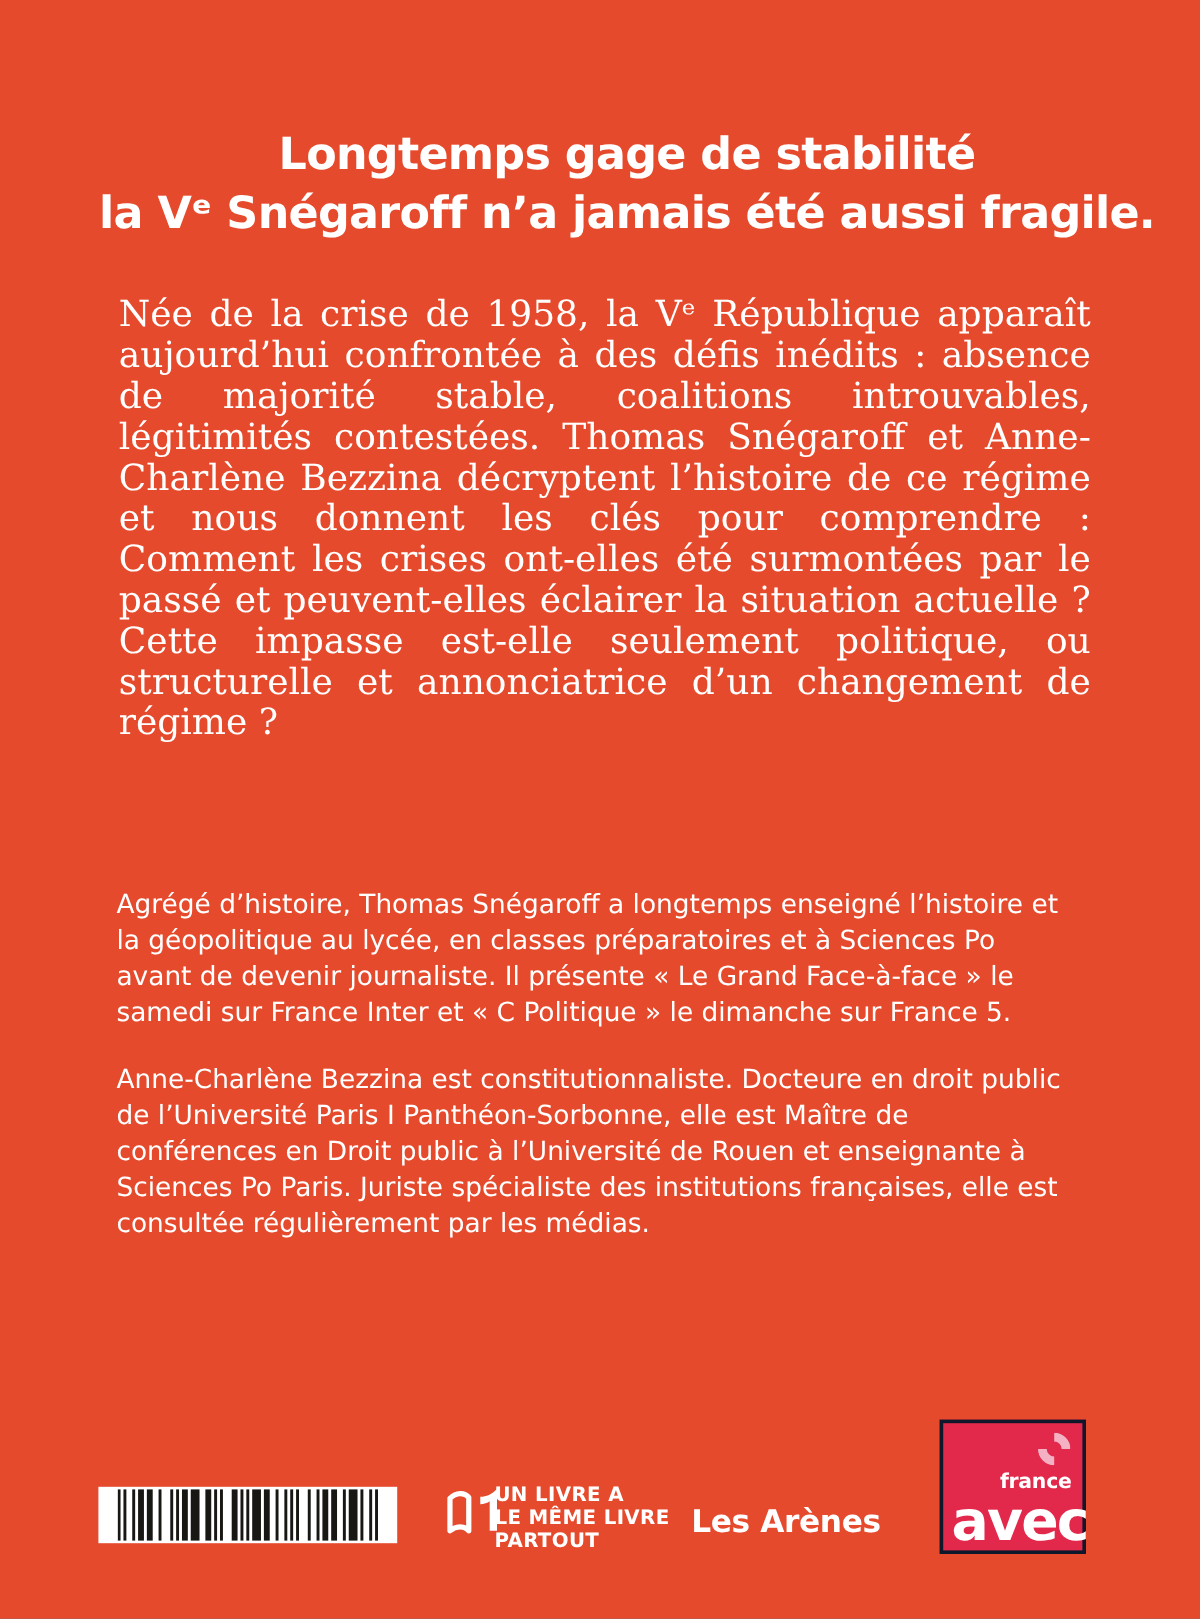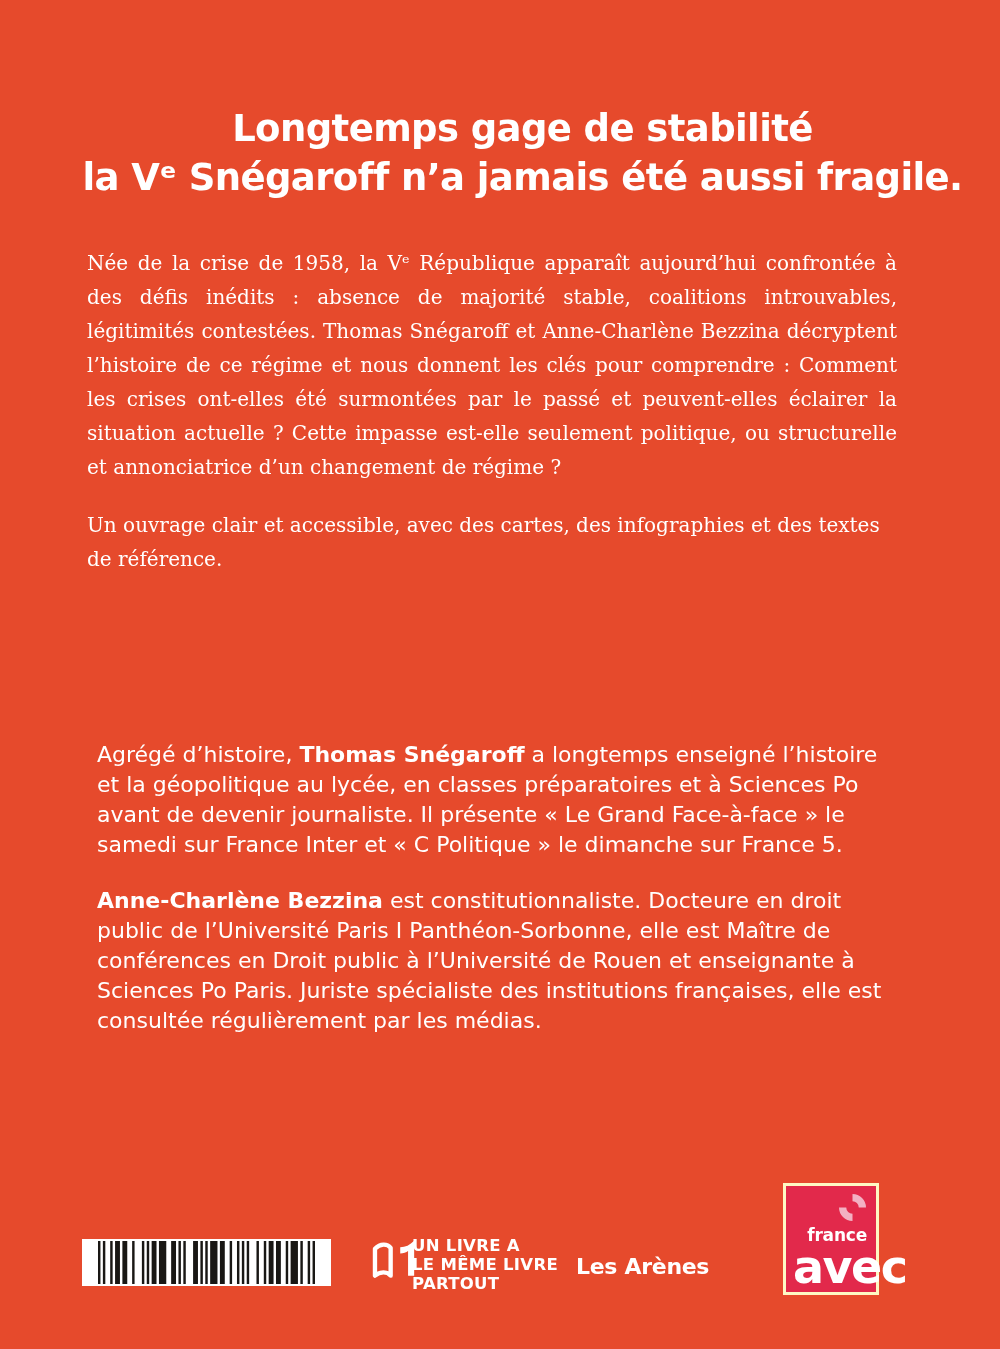--- a/index.html
+++ b/index.html
@@ -24,33 +24,33 @@
   .headline{
     position:absolute;top:104px;left:0;right:0;
     text-align:center;
     font-weight:600;
     font-size:37px;line-height:49px;
     letter-spacing:-0.6px;
   }
   .headline .line{white-space:nowrap;}
   
   .synopsis{
-    position:absolute;top:246px;left:87px;width:810px;
+    position:absolute;top:246px;left:99px;width:810px;
     font-family:"DejaVu Serif","Liberation Serif",serif;
-    font-size:20px;line-height:34px;
+    font-size:30px;line-height:34px;
     text-align:justify;
   }
   .synopsis .p2{margin-top:24px;text-align:left;}
   
   .bios{
     position:absolute;top:740px;left:97px;width:790px;
     font-size:22px;line-height:30px;
   }
   .bio+.bio{margin-top:26px;}
-  .bio b{font-weight:700;}
+  .bio b{font-weight:400;}
   
   .isbn{
     position:absolute;left:105px;top:1210px;
     font-size:20px;font-weight:600;letter-spacing:0.4px;
   }
   .barcode-box{
     position:absolute;left:82px;top:1239px;width:249px;height:47px;
     background:#ffffff;
   }
   .barcode-box svg{
@@ -59,26 +59,26 @@
   }
   .price-logo{position:absolute;left:368px;top:1231px;width:210px;height:60px;}
   .price-logo .glyph{position:absolute;left:0;top:0;width:54px;height:58px;}
   .price-text{
     position:absolute;left:44px;top:5px;
     font-size:16.5px;font-weight:700;line-height:19px;letter-spacing:0.3px;
     white-space:nowrap;
   }
   .publisher{
     position:absolute;left:576px;top:1254px;
-    font-size:22px;font-weight:600;letter-spacing:-0.3px;
+    font-size:26px;font-weight:600;letter-spacing:-0.3px;
   }
   .fi-square{
-    position:absolute;left:783px;top:1183px;width:96px;height:112px;
+    position:absolute;left:783px;top:1183px;width:122px;height:112px;
     background:var(--inter-red);
-    border:3px solid #fef9c3;
+    border:3px solid #0f172a;
     box-sizing:border-box;
   }
   .fi-swirl{position:absolute;right:10px;top:8px;width:27px;height:27px;}
   .fi-france{
     position:absolute;right:9px;top:39px;
     font-size:17px;font-weight:700;letter-spacing:-0.2px;
   }
   .fi-inter{
     position:absolute;left:7px;bottom:2px;
     font-size:46px;font-weight:700;letter-spacing:-1.5px;line-height:1;
@@ -89,21 +89,20 @@
 
 <div class="cover">
 
   <div class="headline">
     <div class="line">Longtemps gage de stabilité</div>
     <div class="line">la Vᵉ Snégaroff n’a jamais été aussi fragile.</div>
   </div>
 
   <div class="synopsis">
     <div class="p1">Née de la crise de 1958, la Vᵉ République apparaît aujourd’hui confrontée à des défis inédits&nbsp;: absence de majorité stable, coalitions introuvables, légitimités contestées. Thomas Snégaroff et Anne-Charlène Bezzina décryptent l’histoire de ce régime et nous donnent les clés pour comprendre&nbsp;: Comment les crises ont-elles été surmontées par le passé et peuvent-elles éclairer la situation actuelle&nbsp;? Cette impasse est-elle seulement politique, ou structurelle et annonciatrice d’un changement de régime&nbsp;?</div>
-    <div class="p2">Un ouvrage clair et accessible, avec des cartes, des infographies et des textes de référence.</div>
   </div>
 
   <div class="bios">
     <div class="bio"><span>Agrégé d’histoire, </span><b>Thomas Snégaroff</b><span> a longtemps enseigné l’histoire et la géopolitique au lycée, en classes préparatoires et à Sciences Po avant de devenir journaliste. Il présente «&nbsp;Le Grand Face-à-face&nbsp;» le samedi sur France Inter et «&nbsp;C Politique&nbsp;» le dimanche sur France 5.</span></div>
     <div class="bio"><b>Anne-Charlène Bezzina</b><span> est constitutionnaliste. Docteure en droit public de l’Université Paris I Panthéon-Sorbonne, elle est Maître de conférences en Droit public à l’Université de Rouen et enseignante à Sciences Po Paris. Juriste spécialiste des institutions françaises, elle est consultée régulièrement par les médias.</span></div>
   </div>
 
 
   <div class="barcode-box">
     <svg id="barcode-svg" preserveAspectRatio="none" xmlns="http://www.w3.org/2000/svg" viewBox="0 0 89 10">

